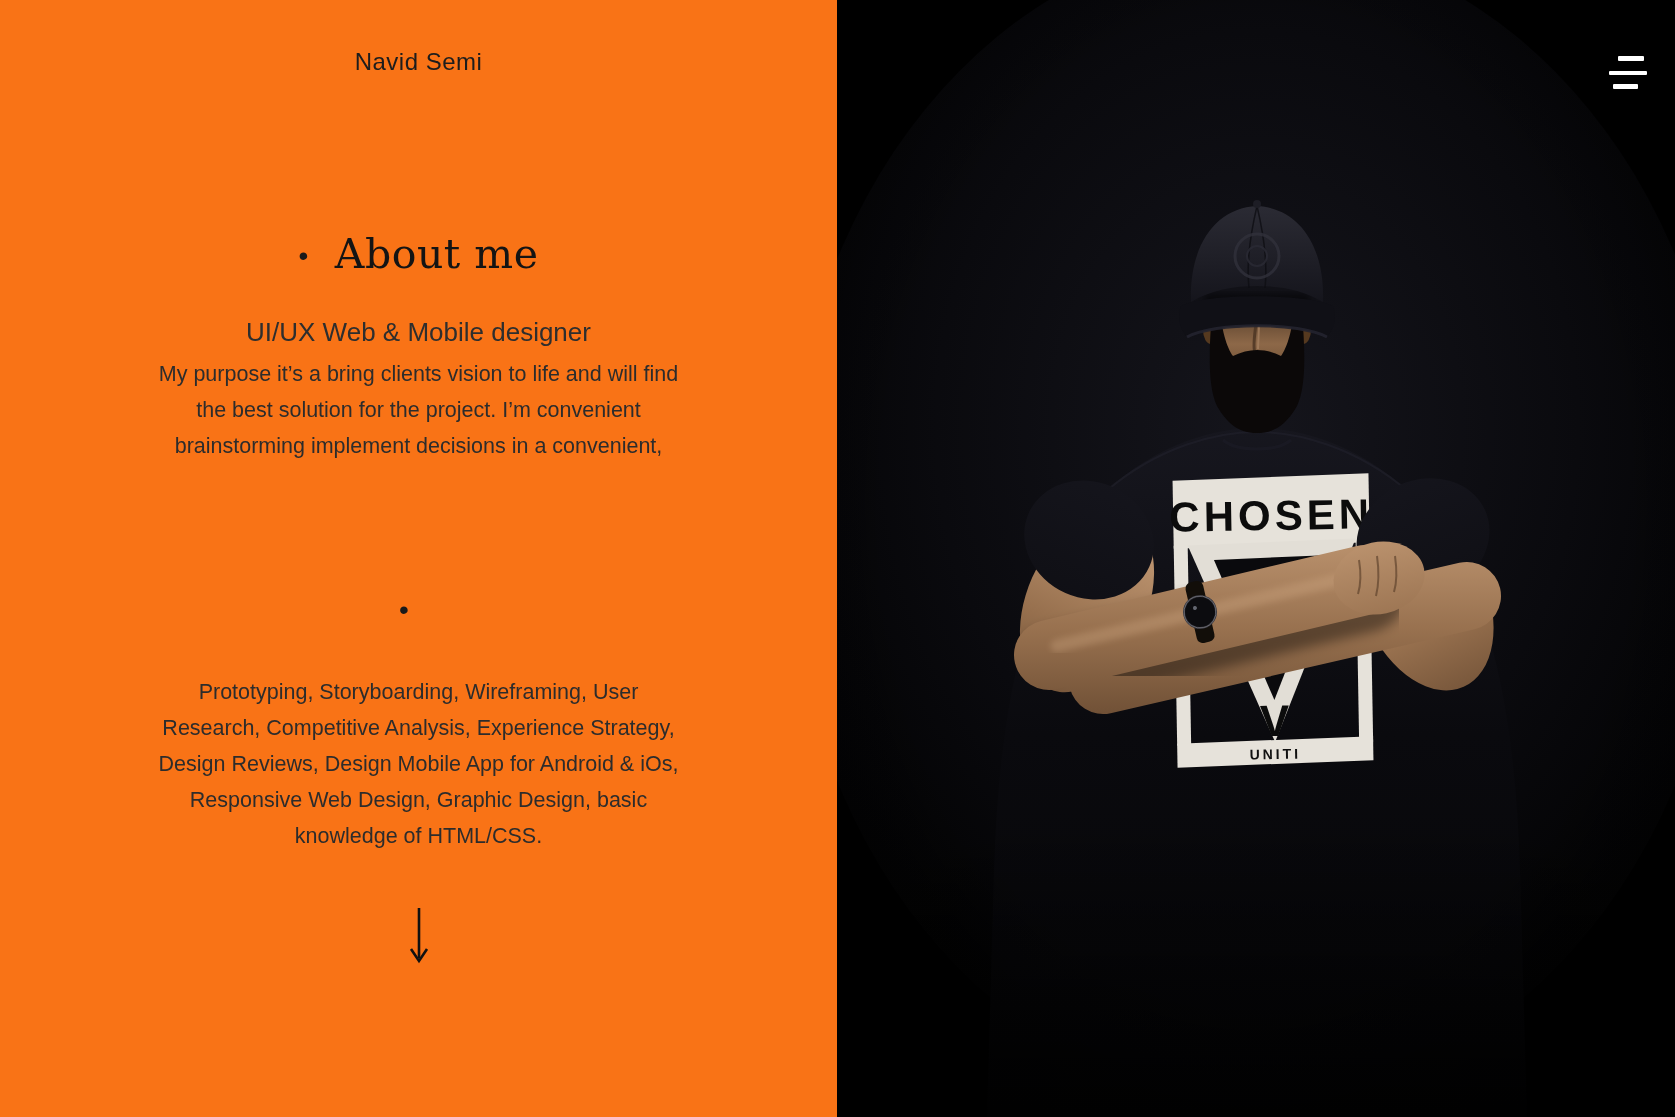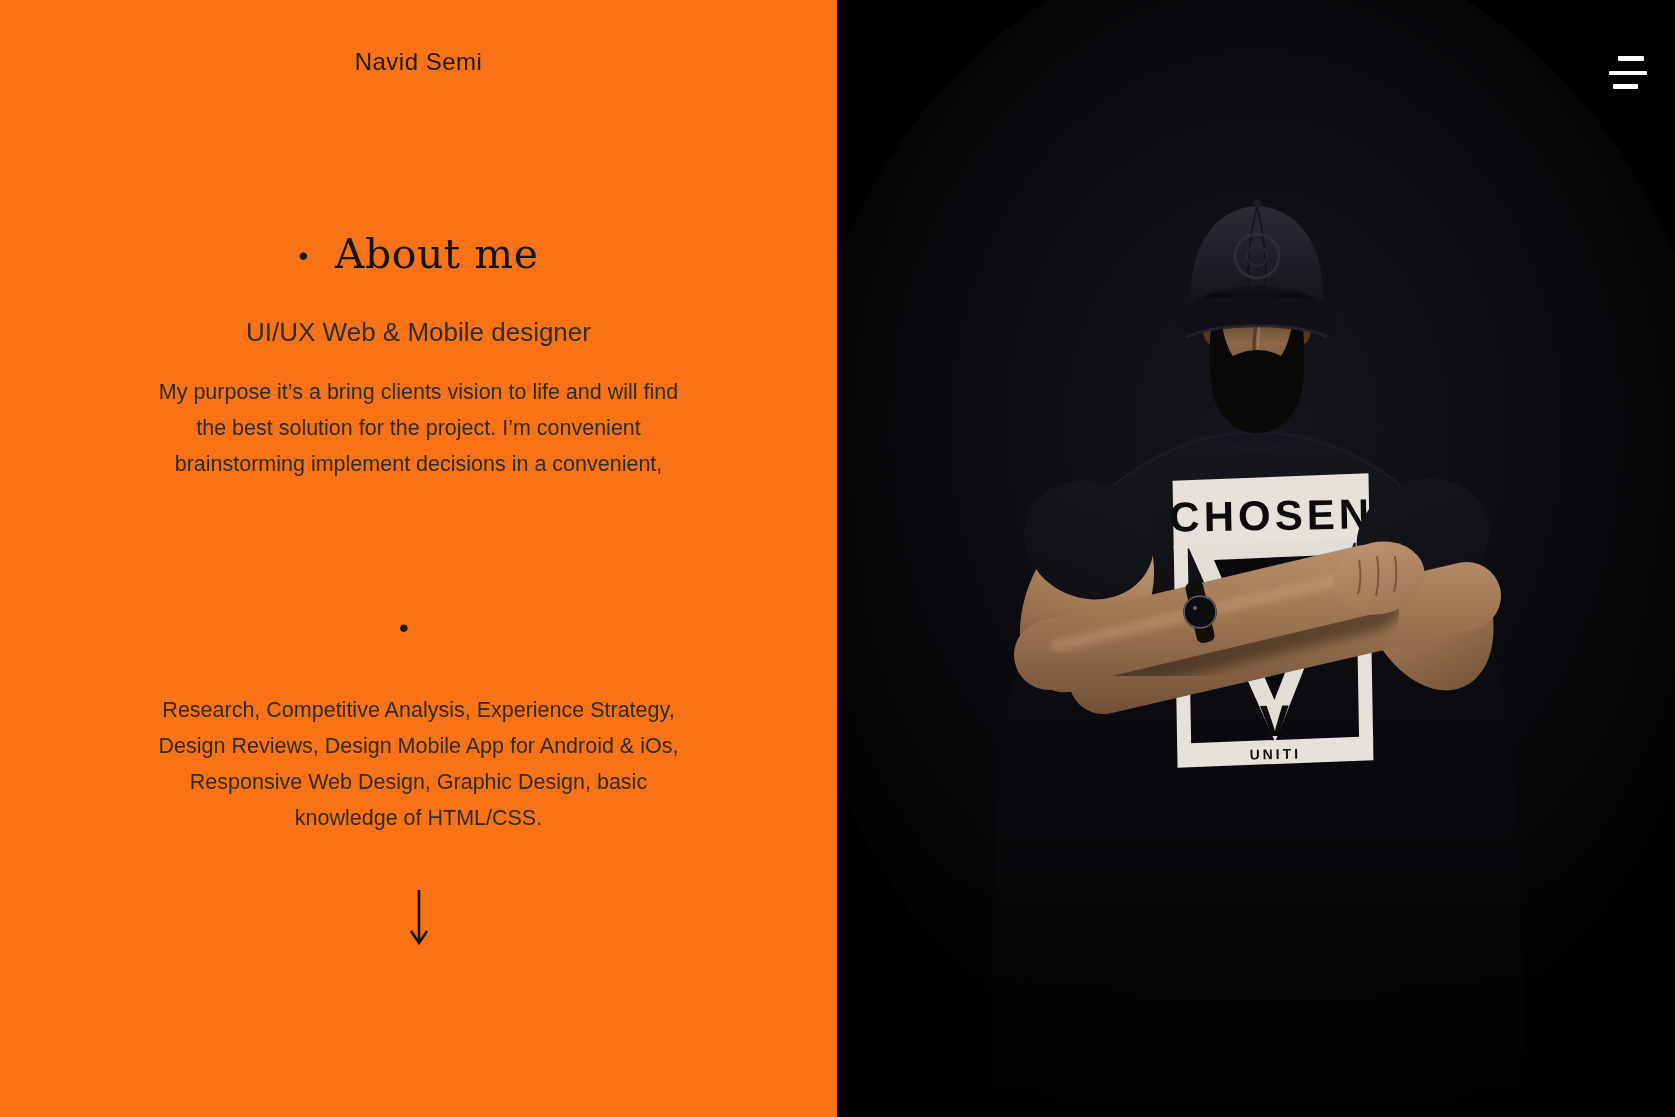--- a/index.html
+++ b/index.html
@@ -22,21 +22,21 @@
     font-family:"DejaVu Serif", serif; font-weight:400; color:#141414;
     line-height:52px;
   }
   .about-heading { margin-top:152px; font-size:41px; letter-spacing:.5px; }
   .skills-heading { margin-top:118px; font-size:38px; letter-spacing:3px; }
   .bullet {
     font-family:"Liberation Sans", sans-serif; font-size:28px;
     color:#1a1a1a; margin-right:26px; transform:translateY(2px);
   }
   .subtitle { margin-top:36px; font-size:26px; color:#2e2e2e; line-height:32px; }
-  .para { margin-top:26px; text-align:center; }
+  .para { margin-top:8px; text-align:center; }
   .skills-para { margin-top:40px; }
   .para .line { font-size:21.5px; line-height:36px; color:#2c2c2c; }
   .scroll { margin-top:52px; cursor:pointer; }
 
   
   .right { width:838px; height:1117px; position:relative; background:#000; }
   .right svg.photo { display:block; width:838px; height:1117px; }
   .menu-btn {
     position:absolute; top:55px; right:26px; width:40px; height:38px;
     background:transparent; border:0; cursor:pointer;
@@ -67,20 +67,21 @@
       <div class="line">My purpose it’s a bring clients vision to life and will find</div>
       <div class="line">the best solution for the project. I’m convenient</div>
       <div class="line">brainstorming implement decisions in a convenient,</div>
     </div>
 
     <h2 class="heading skills-heading">
       <span class="bullet">•</span>
     </h2>
 
     <div class="para skills-para">
+      <div class="line">Prototyping, Storyboarding, Wireframing, User</div>
       <div class="line">Research, Competitive Analysis, Experience Strategy,</div>
       <div class="line">Design Reviews, Design Mobile App for Android &amp; iOs,</div>
       <div class="line">Responsive Web Design, Graphic Design, basic</div>
       <div class="line">knowledge of HTML/CSS.</div>
     </div>
 
     <div class="scroll">
       <svg width="22" height="62" viewBox="0 0 22 62">
         <line x1="11" y1="2" x2="11" y2="52" stroke="#111" stroke-width="2.6"></line>
         <path d="M3 43 L11 55 L19 43" fill="none" stroke="#111" stroke-width="2.6" stroke-linejoin="miter"></path>

